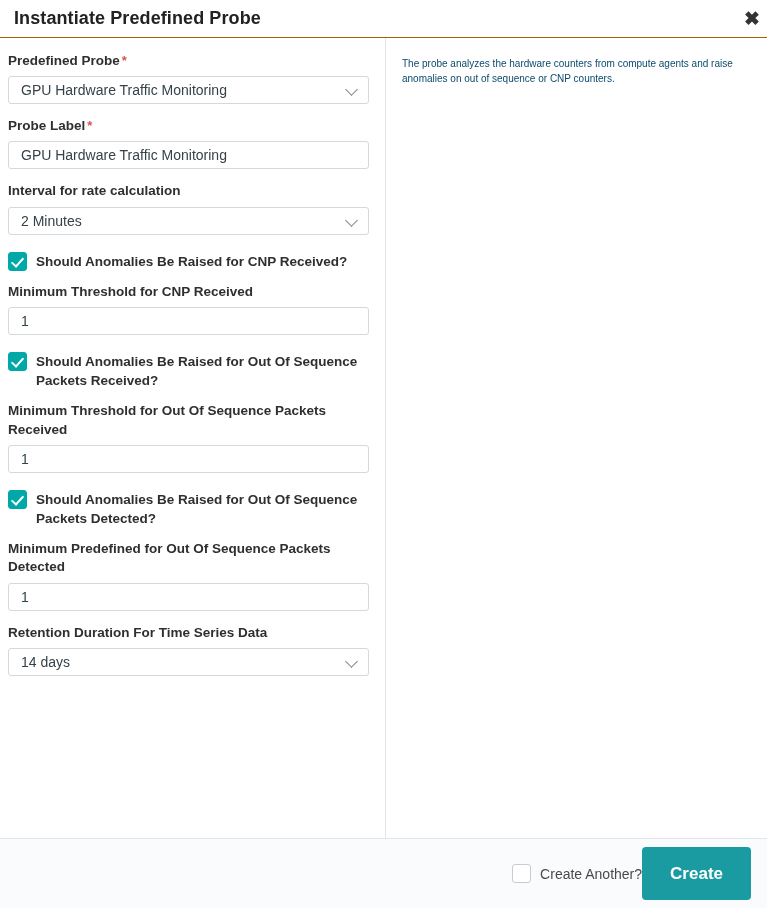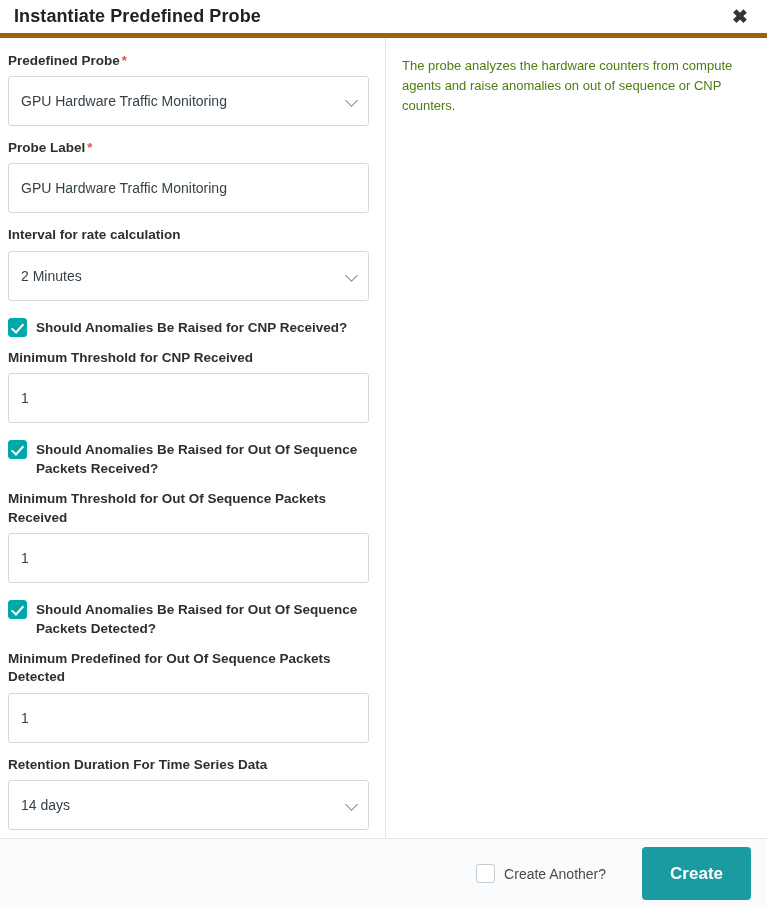--- a/index.html
+++ b/index.html
@@ -17,22 +17,22 @@
     display: flex;
     flex-direction: column;
     background: #ffffff;
   }
   
   .dialog-header {
     height: 38px;
     flex: 0 0 38px;
     display: flex;
     align-items: center;
-    padding: 0 14px 0 14px;
-    border-bottom: 5px solid #a16207;
+    padding: 0 2px 0 14px;
+    border-bottom: 1px solid #a16207;
     background: #ffffff;
   }
   .dialog-title {
     font-size: 18px;
     font-weight: bold;
     color: #222;
     letter-spacing: 0.1px;
     flex: 1 1 auto;
   }
   .close-btn {
@@ -55,43 +55,43 @@
     flex: 0 0 386px;
     padding: 14px 16px 10px 8px;
     border-right: 1px solid #e3e6e8;
     overflow: hidden;
   }
   .info-pane {
     flex: 1 1 auto;
     padding: 18px 22px 10px 16px;
   }
   .info-text {
-    font-size: 13px;
+    font-size: 10px;
     line-height: 1.52;
-    color: #4d7c0f;
+    color: #0c4a6e;
   }
   
   .field { margin-bottom: 13px; }
   .field-label {
     font-size: 13.5px;
     font-weight: bold;
     color: #2f2f2f;
     margin-bottom: 6px;
     display: block;
     line-height: 1.35;
   }
   .req {
     color: #d9534f;
     font-weight: bold;
     font-size: 13px;
     margin-left: 2px;
   }
   .control {
     position: relative;
-    height: 50px;
+    height: 28px;
     border: 1px solid #d5d9dc;
     border-radius: 3px;
     background: #ffffff;
     display: flex;
     align-items: center;
     padding: 0 12px;
     font-size: 14px;
     color: #35424a;
   }
   .control.select { padding-right: 30px; cursor: pointer; }
@@ -174,21 +174,20 @@
     background: #1a9ba1;
     color: #ffffff;
     border: none;
     border-radius: 4px;
     font-size: 17px;
     font-weight: bold;
     height: 53px;
     padding: 0 28px;
     cursor: pointer;
     font-family: "Liberation Sans", sans-serif;
-    margin-left: 36px;
   }
 </style>
 </head>
 <body>
 
 <div class="dialog">
 
   <div class="dialog-header">
     <div class="dialog-title">Instantiate Predefined Probe</div>
     <div class="close-btn">✖</div>

